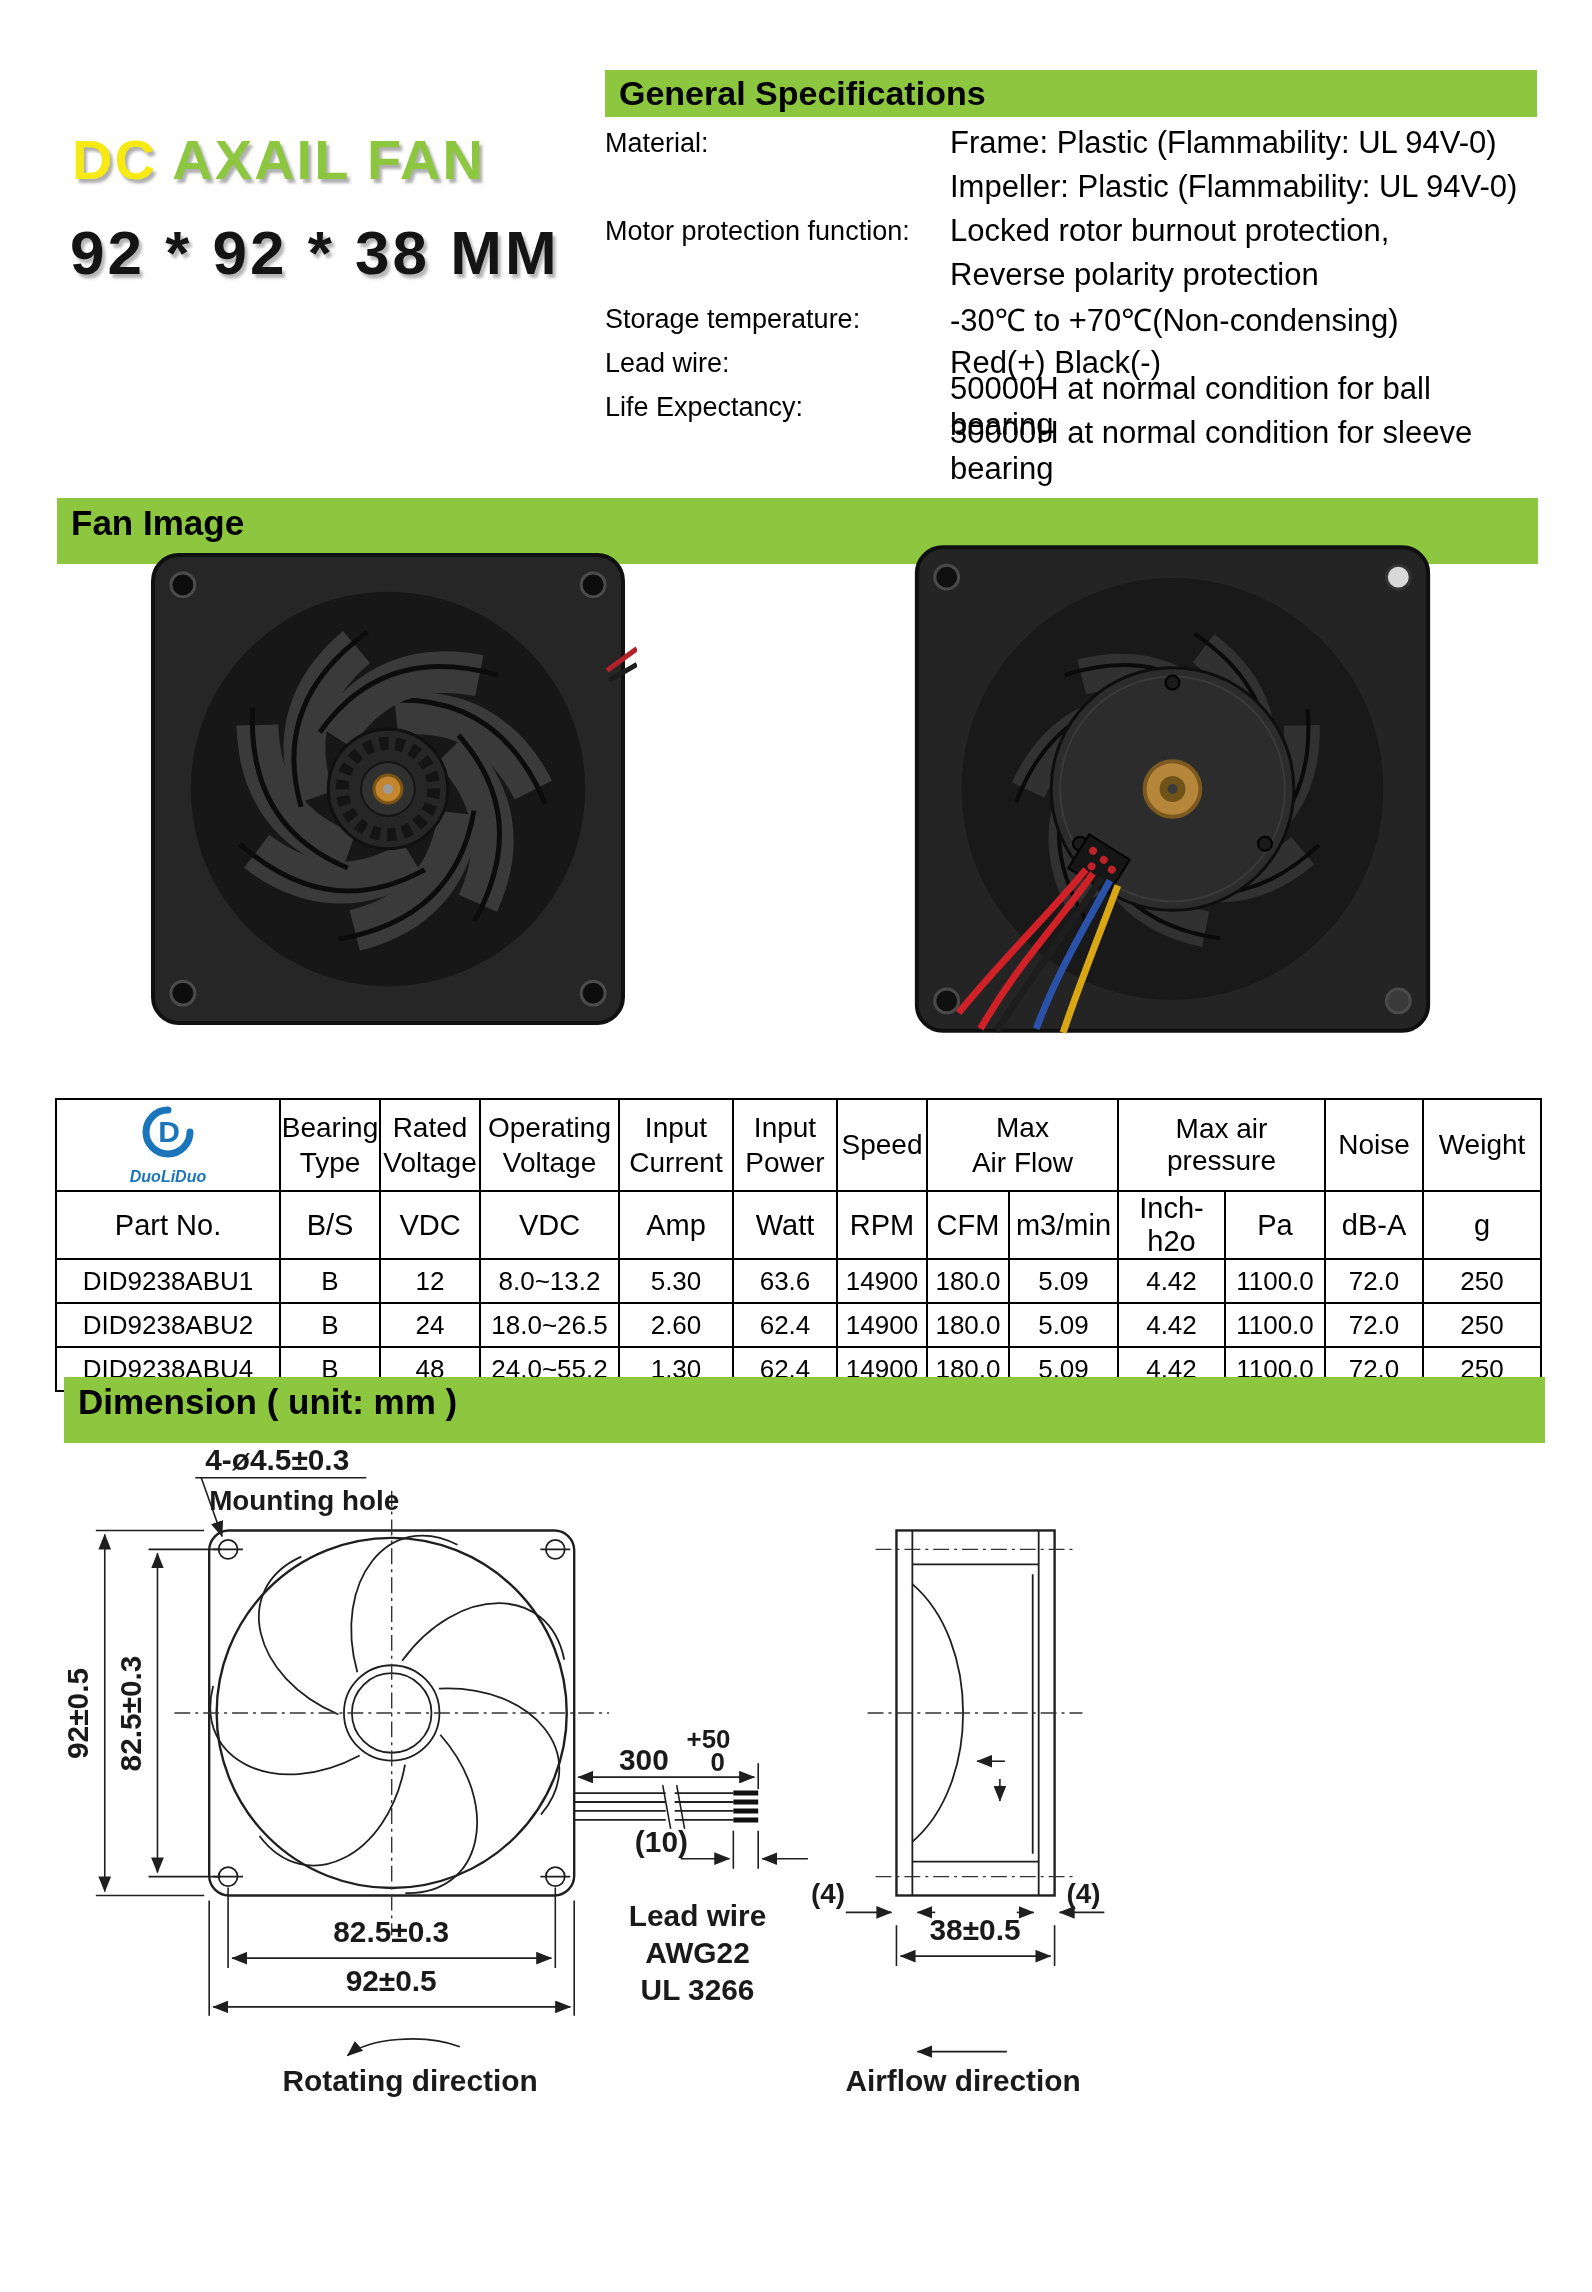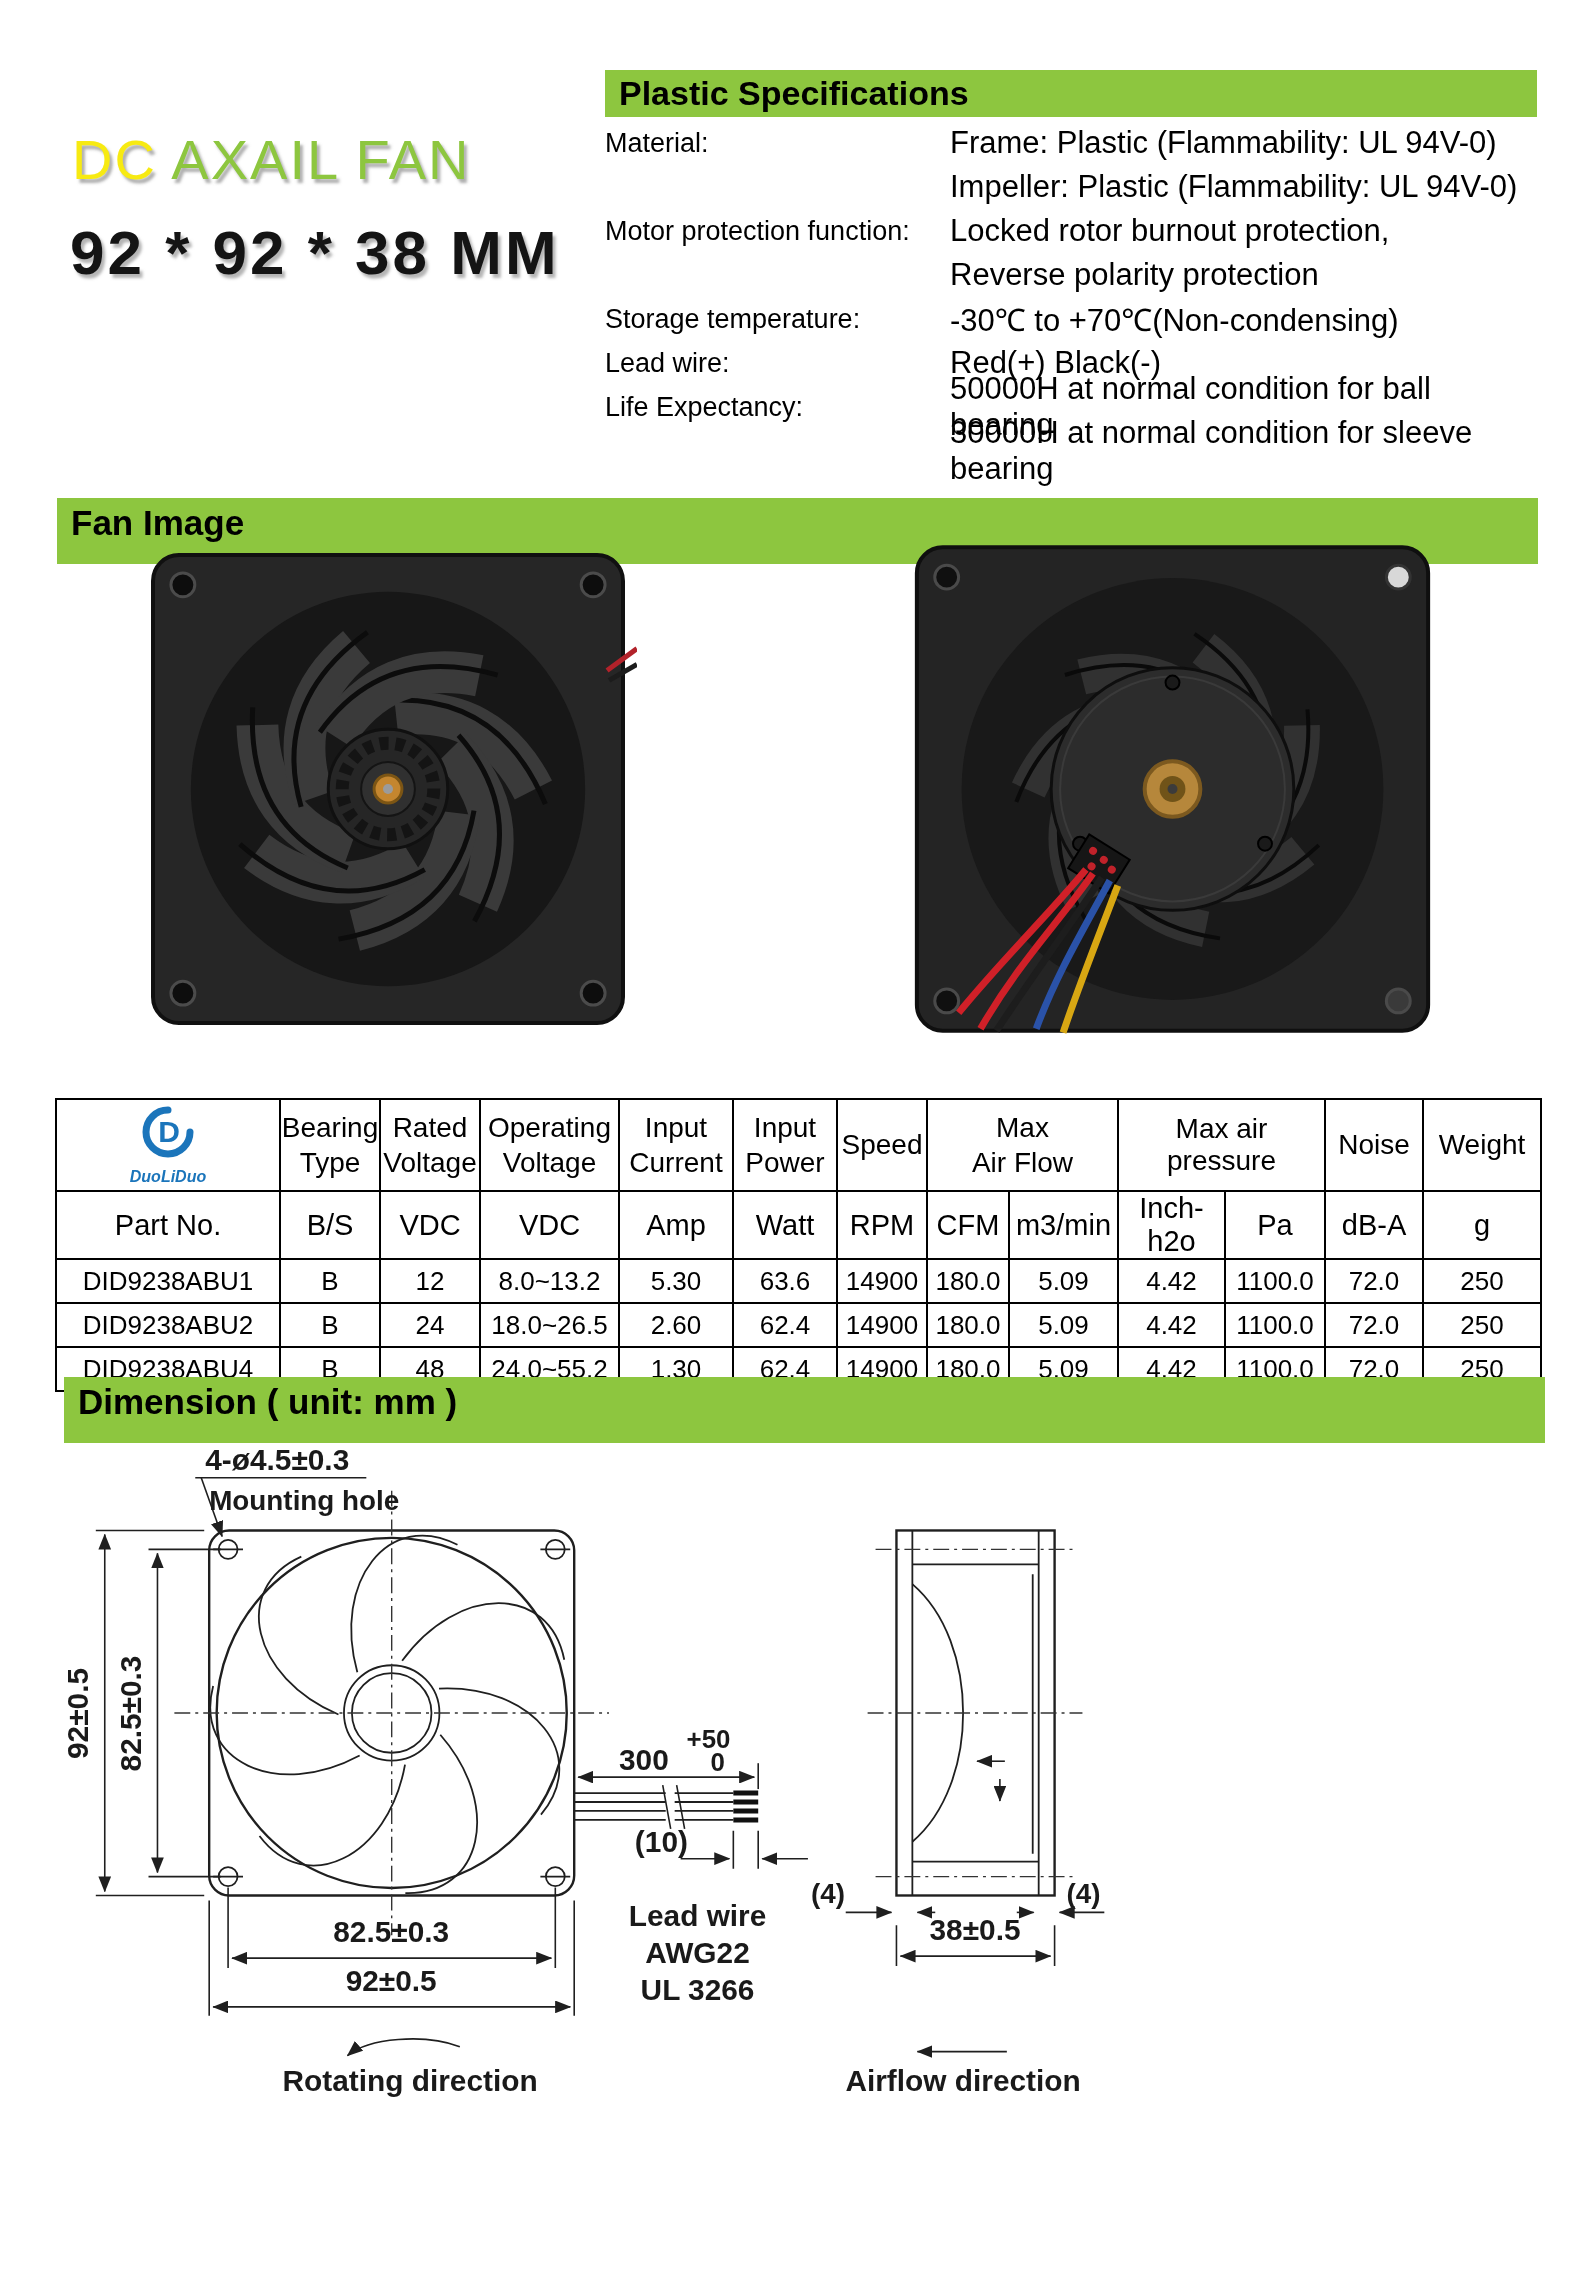--- a/index.html
+++ b/index.html
@@ -2,21 +2,21 @@
 <html><head>
 <meta charset="utf-8">
 <style>
   :root{ --green:#8dc63f; --blue:#1b75bb; --ink:#1a1a1a; }
   html,body{margin:0;padding:0;background:#fff;}
   .page{position:relative;width:1592px;height:2292px;background:#fff;overflow:hidden;
         font-family:"Liberation Sans",sans-serif;color:#000;}
 
   
   .brand{position:absolute;left:72px;top:127px;white-space:nowrap;}
-  .brand-title{font-size:56px;font-weight:400;letter-spacing:2px;
+  .brand-title{font-size:56px;font-weight:700;letter-spacing:2px;
        text-shadow:3px 4px 3px rgba(110,110,110,.55);margin-top:8px;}
   .brand-dc{color:#f7ea12;}
   .brand-rest{color:var(--green);}
   .size-line{position:absolute;left:70px;top:217px;font-size:62px;font-weight:700;color:#141414;
        letter-spacing:3px;text-shadow:3px 4px 3px rgba(120,120,120,.55);white-space:nowrap;}
 
   
   .greenbar{position:absolute;background:var(--green);height:66px;line-height:50px;
        font-weight:bold;font-size:35px;padding-left:14px;box-sizing:border-box;color:#000;white-space:nowrap;}
   .bar-specs{left:605px;top:70px;width:932px;height:47px;line-height:47px;font-size:34px;}
@@ -57,21 +57,21 @@
 </head>
 <body>
 
 <div class="page">
 
   <div class="brand">
     <span class="brand-title"><span class="brand-dc">DC</span><span class="brand-rest"> AXAIL FAN</span></span>
   </div>
   <div class="size-line">92 * 92 * 38 MM</div>
 
-  <div class="greenbar bar-specs">Plastic Specifications</div>
+  <div class="greenbar bar-specs">General Specifications</div>
   <div class="specs">
     <div class="spec-row">
       <div class="spec-label">Material:</div>
       <div class="spec-value">Frame: Plastic (Flammability: UL 94V-0)</div>
     </div>
     <div class="spec-row">
       <div class="spec-label"></div>
       <div class="spec-value">Impeller: Plastic (Flammability: UL 94V-0)</div>
     </div>
     <div class="spec-row">

